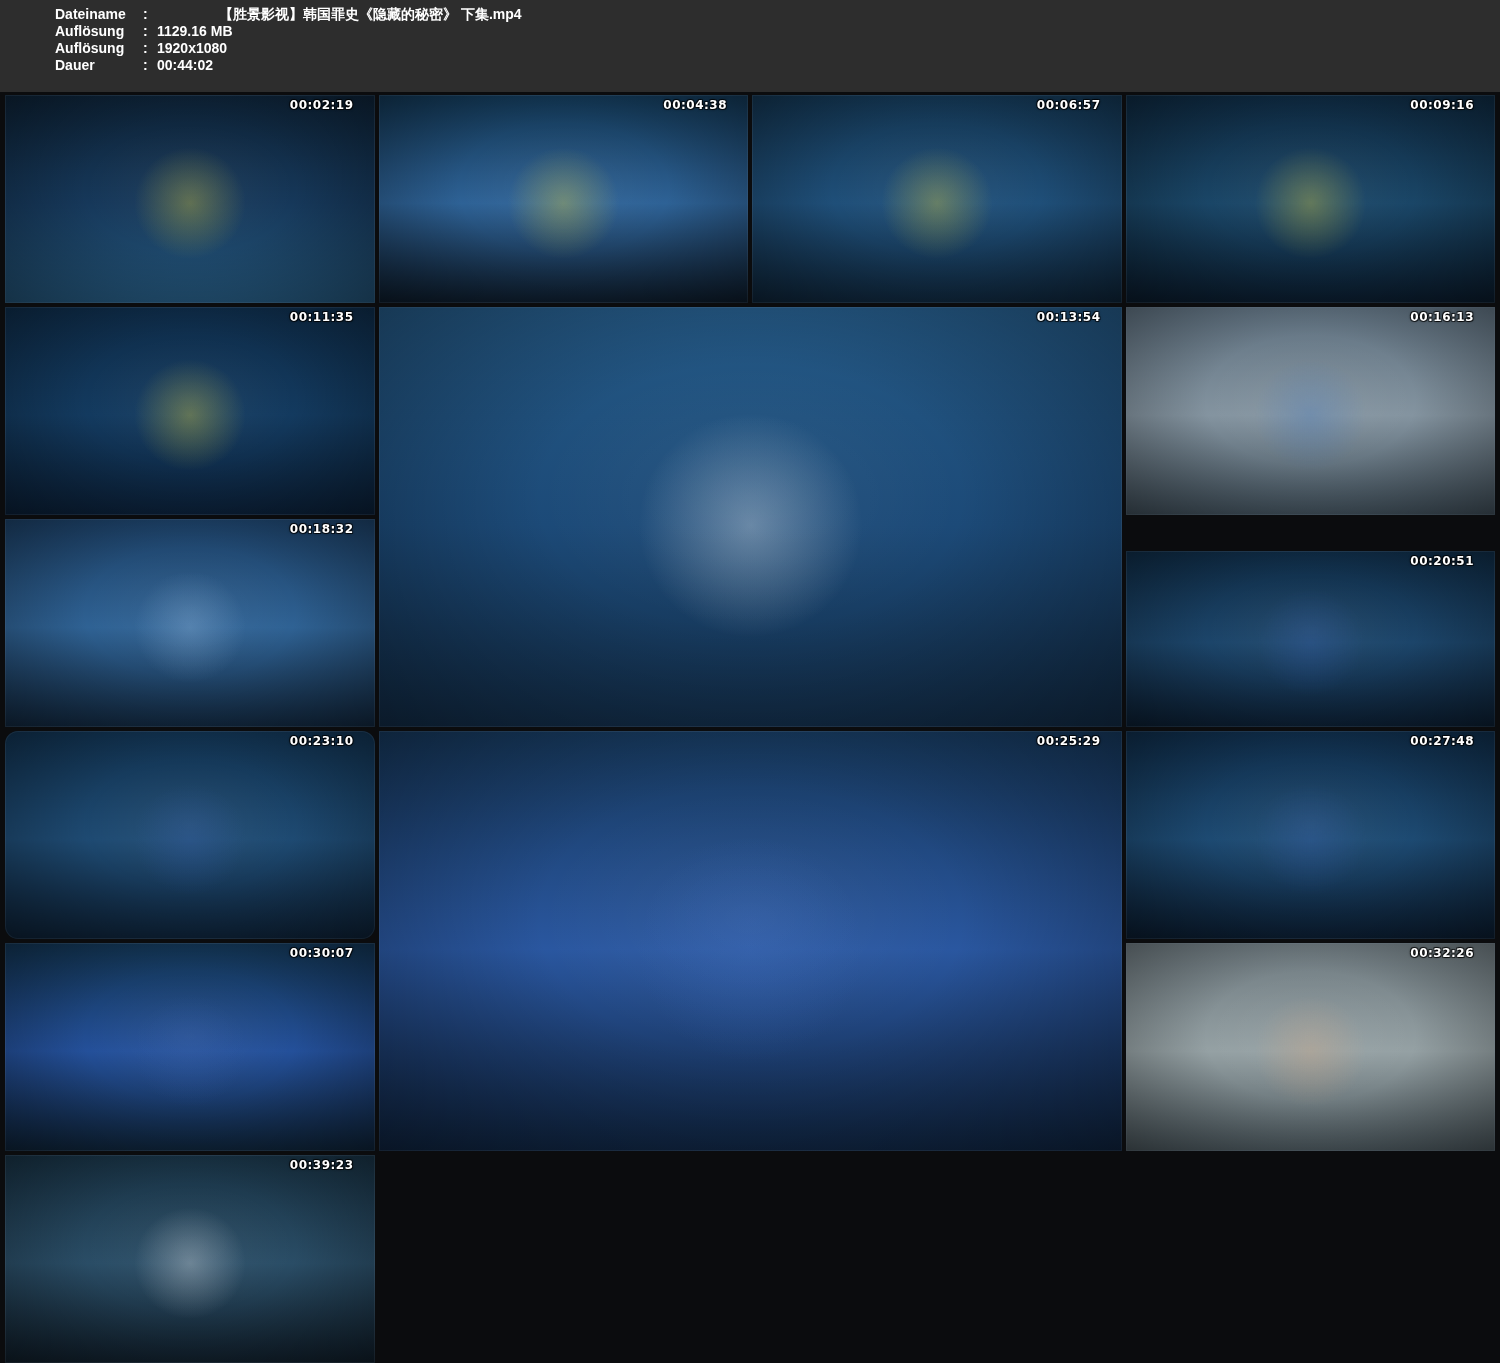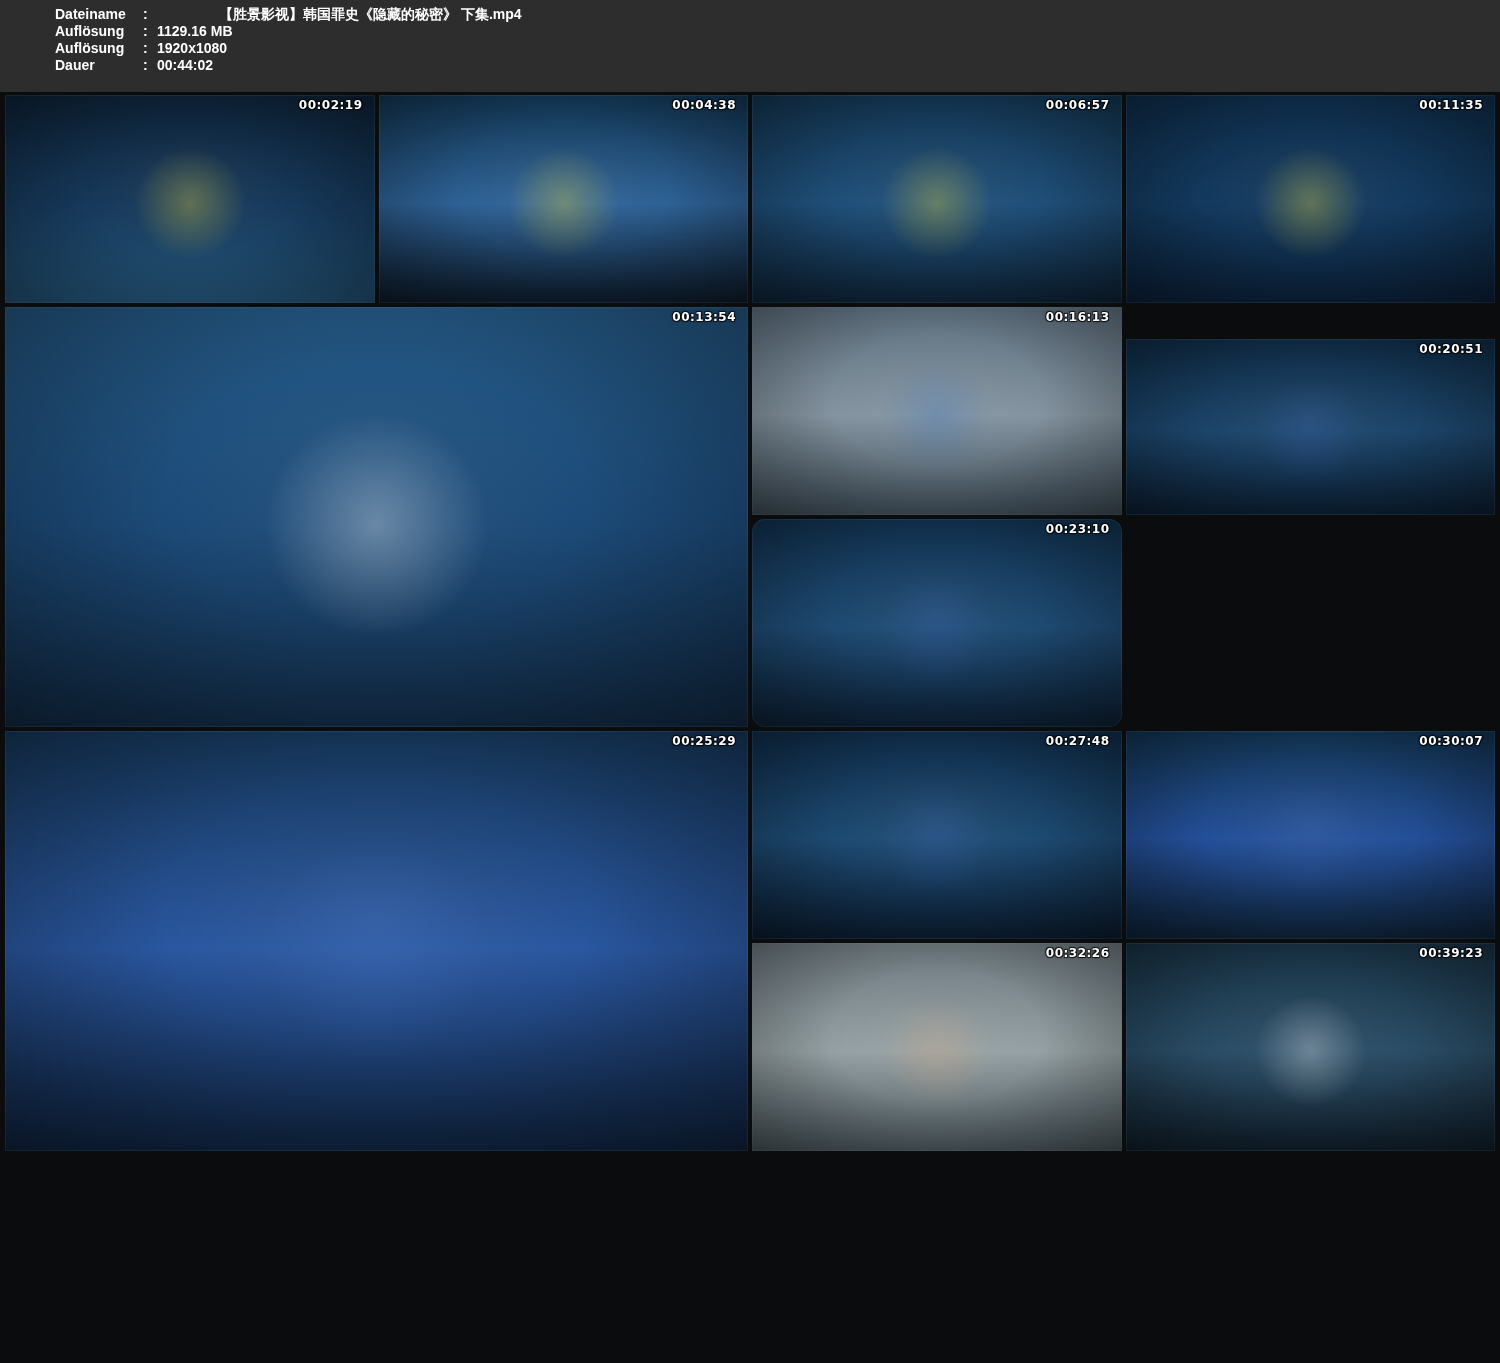--- a/index.html
+++ b/index.html
@@ -51,21 +51,21 @@
   .thumb::after {
     content: "";
     position: absolute;
     inset: 0;
     background: radial-gradient(ellipse at 50% 45%, rgba(255,255,255,0.05) 0%, rgba(0,0,0,0) 40%, rgba(0,0,0,0.42) 100%);
     pointer-events: none;
   }
   .ts {
     position: absolute;
     top: 3px;
-    right: 12px;
+    right: 21px;
     z-index: 2;
     color: #ffffff;
     font-family: "DejaVu Sans", sans-serif;
     font-size: 12px;
     font-weight: bold;
     letter-spacing: 0.5px;
     text-shadow: -1px -1px 0 rgba(0,0,0,0.65), 1px 1px 0 rgba(0,0,0,0.65),
                  1px -1px 0 rgba(0,0,0,0.5), -1px 1px 0 rgba(0,0,0,0.5), 0 0 3px rgba(0,0,0,0.8);
   }
 </style>
@@ -100,28 +100,34 @@
   <div class="grid" id="grid">
       <div class="thumb" style="background-image: radial-gradient(circle at 50% 52%, rgba(216, 200, 50, 0.35) 0%, rgba(216, 200, 50, 0) 26%), linear-gradient(rgb(13, 34, 54) 0%, rgb(22, 56, 90) 52%, rgb(36, 85, 121) 100%);">
         <span class="ts">00:02:19</span>
       </div>
       <div class="thumb" style="background-image: radial-gradient(circle at 50% 52%, rgba(216, 200, 50, 0.35) 0%, rgba(216, 200, 50, 0) 26%), linear-gradient(rgb(18, 54, 83) 0%, rgb(46, 98, 150) 52%, rgb(13, 27, 42) 100%);">
         <span class="ts">00:04:38</span>
       </div>
       <div class="thumb" style="background-image: radial-gradient(circle at 50% 52%, rgba(216, 200, 50, 0.35) 0%, rgba(216, 200, 50, 0) 26%), linear-gradient(rgb(19, 53, 81) 0%, rgb(31, 79, 121) 52%, rgb(14, 36, 56) 100%);">
         <span class="ts">00:06:57</span>
       </div>
+      <div class="thumb" style="background-image: radial-gradient(circle at 50% 52%, rgba(216, 200, 50, 0.35) 0%, rgba(216, 200, 50, 0) 26%), linear-gradient(rgb(14, 41, 64) 0%, rgb(26, 70, 103) 52%, rgb(10, 27, 44) 100%);">
+        <span class="ts">00:09:16</span>
+      </div>
       <div class="thumb" style="background-image: radial-gradient(circle at 50% 52%, rgba(224, 207, 53, 0.35) 0%, rgba(224, 207, 53, 0) 26%), linear-gradient(rgb(14, 44, 73) 0%, rgb(19, 58, 95) 52%, rgb(11, 32, 56) 100%); padding-left: 20px;">
         <span class="ts">00:11:35</span>
       </div>
       <div class="thumb large" style="background-image: radial-gradient(circle at 50% 52%, rgba(232, 238, 242, 0.35) 0%, rgba(232, 238, 242, 0) 26%), linear-gradient(rgb(36, 88, 132) 0%, rgb(28, 74, 120) 52%, rgb(18, 44, 71) 100%);">
         <span class="ts">00:13:54</span>
       </div>
       <div class="thumb" style="background-image: radial-gradient(circle at 50% 52%, rgba(63, 116, 184, 0.35) 0%, rgba(63, 116, 184, 0) 26%), linear-gradient(rgb(95, 113, 128) 0%, rgb(132, 148, 160) 52%, rgb(64, 79, 90) 100%);">
         <span class="ts">00:16:13</span>
+      </div>
+      <div class="thumb" style="background-image: radial-gradient(circle at 50% 52%, rgba(136, 176, 216, 0.35) 0%, rgba(136, 176, 216, 0) 26%), linear-gradient(rgb(28, 64, 102) 0%, rgb(47, 98, 148) 52%, rgb(18, 40, 63) 100%);">
+        <span class="ts">00:18:32</span>
       </div>
       <div class="thumb" style="background-image: radial-gradient(circle at 50% 52%, rgba(42, 85, 160, 0.35) 0%, rgba(42, 85, 160, 0) 26%), linear-gradient(rgb(15, 44, 70) 0%, rgb(28, 69, 106) 52%, rgb(12, 31, 51) 100%); margin-top: 32px;">
         <span class="ts">00:20:51</span>
       </div>
       <div class="thumb" style="background-image: radial-gradient(circle at 50% 52%, rgba(42, 85, 160, 0.35) 0%, rgba(42, 85, 160, 0) 26%), linear-gradient(rgb(17, 50, 80) 0%, rgb(30, 74, 114) 52%, rgb(13, 33, 54) 100%); border-radius: 13px;">
         <span class="ts">00:23:10</span>
       </div>
       <div class="thumb large" style="background-image: radial-gradient(circle at 50% 52%, rgba(52, 100, 184, 0.35) 0%, rgba(52, 100, 184, 0) 26%), linear-gradient(rgb(22, 56, 92) 0%, rgb(42, 87, 160) 52%, rgb(15, 36, 64) 100%);">
         <span class="ts">00:25:29</span>
       </div>

